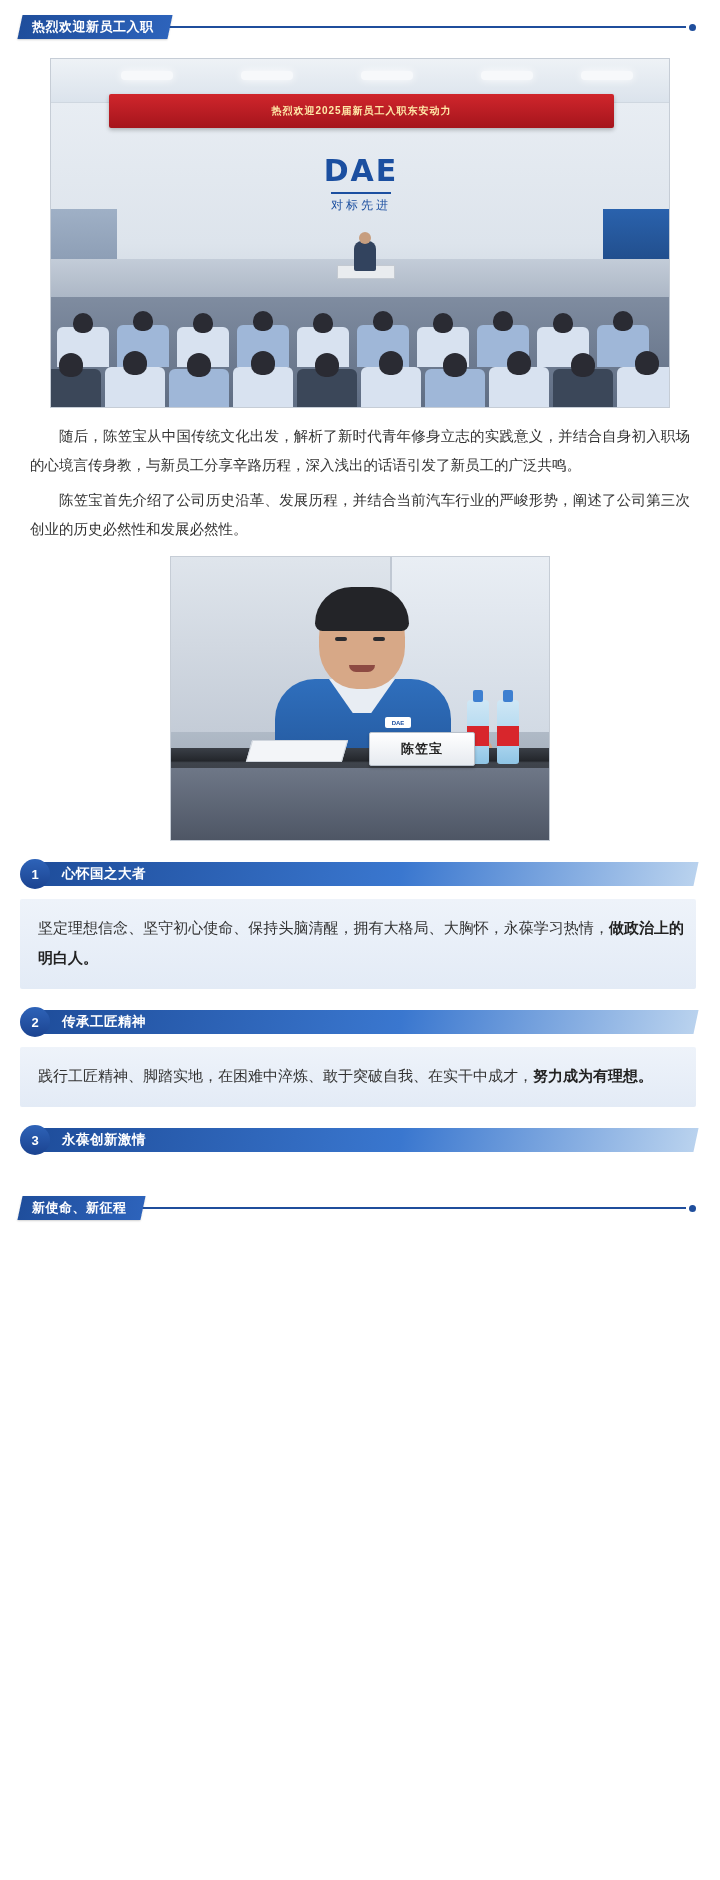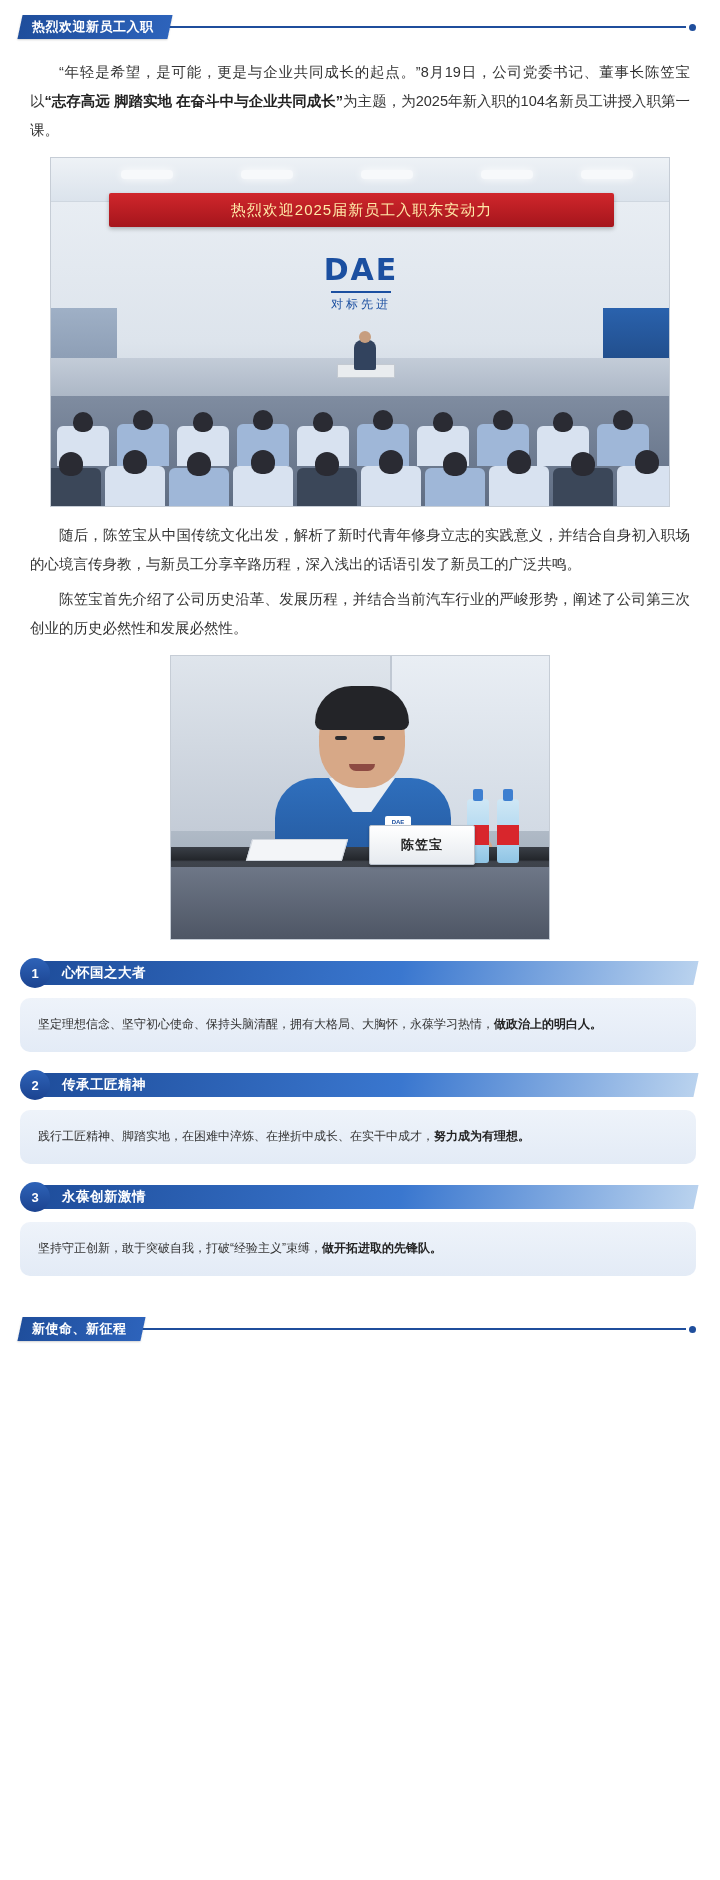--- a/index.html
+++ b/index.html
@@ -122,22 +122,22 @@
   }
   .p1-banner {
     position: absolute; left: 58px; top: 35px; width: 505px; height: 34px;
     background: linear-gradient(180deg,#d0262c,#a5151c);
     border-radius: 2px;
     display: flex; align-items: center; justify-content: center;
     box-shadow: 0 2px 4px rgba(0,0,0,0.25);
   }
   .p1-banner span {
     color: #ffe9a8;
-    font-size: 15px;
-    font-weight: normal;
+    font-size: 10px;
+    font-weight: bold;
     letter-spacing: 1px;
     white-space: nowrap;
   }
   .p1-screen {
     position: absolute; left: 210px; top: 88px; width: 200px; height: 72px;
     display: flex; flex-direction: column; align-items: center; justify-content: center;
   }
   .p1-logo {
     font-size: 30px; font-weight: bold; color: #1b4fa0; letter-spacing: 2px;
     font-family: "DejaVu Sans", sans-serif;
@@ -250,21 +250,21 @@
   }
   .p2-table {
     position:absolute; left:0; bottom:0; width:100%; height: 92px;
     background: linear-gradient(180deg,#3a3f47 0%, #23262b 14%, #3f444c 16%, #2b2f35 100%);
   }
   .p2-tablecloth {
     position:absolute; left:0; bottom:0; width:100%; height: 72px;
     background: linear-gradient(180deg,#6e7787,#4e5665);
   }
   .p2-nameplate {
-    position:absolute; left: 198px; bottom: 74px; width: 106px; height: 40px;
+    position:absolute; left: 198px; bottom: 74px; width: 106px; height: 34px;
     background: linear-gradient(180deg,#ffffff,#e6eaef);
     border: 1px solid #b9c1cb;
     border-radius: 2px;
     display:flex; align-items:center; justify-content:center;
     box-shadow: 0 2px 3px rgba(0,0,0,0.25);
   }
   .p2-nameplate span { font-size: 13px; font-weight: bold; color: #222; letter-spacing: 1px; }
   .p2-paper {
     position:absolute; left: 78px; bottom: 78px; width: 96px; height: 22px;
     background:#f3f5f8; transform: skewX(-16deg); border:1px solid #cfd5dd;
@@ -320,22 +320,22 @@
     transform: skewX(12deg);
     color: #ffffff;
     font-size: 13.5px;
     font-weight: bold;
     letter-spacing: 0.5px;
   }
   .num-body {
     margin-top: 10px;
     padding: 14px 12px 16px 18px;
     background: linear-gradient(180deg,#eef3fa 0%, #e3ebf6 100%);
-    border-radius: 10px;
-    font-size: 12px;
+    border-radius: 2px;
+    font-size: 15px;
     line-height: 2.0;
     color: #333;
     text-align: justify;
   }
   .num-body b { font-weight: bold; color: #222; }
 
   
   .gap-lg { height: 26px; }
 </style>
 </head>
@@ -344,21 +344,20 @@
 <div class="page">
 
   <div class="section-head">
     <div class="tag">
       <span>热烈欢迎新员工入职</span>
     </div>
     <div class="tag-line"></div>
     <div class="tag-dot"></div>
   </div>
 
-  <p class="para"><span>“年轻是希望，是可能，更是与企业共同成长的起点。”8月19日，公司党委书记、董事长陈笠宝以</span><span class="strong">“志存高远 脚踏实地 在奋斗中与企业共同成长”</span><span>为主题，为2025年新入职的104名新员工讲授入职第一课。</span></p>
 
   <div class="figure fig-wide">
     <div class="photo1">
       <div class="p1-ceiling">
         <div class="p1-ceil-light" style="left:70px"></div>
         <div class="p1-ceil-light" style="left:190px"></div>
         <div class="p1-ceil-light" style="left:310px"></div>
         <div class="p1-ceil-light" style="left:430px"></div>
         <div class="p1-ceil-light" style="left:530px"></div>
       </div>
@@ -463,31 +462,30 @@
     <div class="num-body"><span>坚定理想信念、坚守初心使命、保持头脑清醒，拥有大格局、大胸怀，永葆学习热情，</span><b>做政治上的明白人。</b></div>
   </div>
 
   <div class="num-block">
     <div class="num-head">
       <div class="num-circle">2</div>
       <div class="num-bar">
         <span>传承工匠精神</span>
       </div>
     </div>
-    <div class="num-body"><span>践行工匠精神、脚踏实地，在困难中淬炼、在挫折中成长、在实干中成才，</span><b>努力成为有理想。</b></div>
+    <div class="num-body"><span>践行工匠精神、脚踏实地，在困难中淬炼、敢于突破自我、在实干中成才，</span><b>努力成为有理想。</b></div>
   </div>
 
   <div class="num-block">
     <div class="num-head">
       <div class="num-circle">3</div>
       <div class="num-bar">
         <span>永葆创新激情</span>
       </div>
     </div>
-    <div class="num-body"><span>坚持守正创新，敢于突破自我，打破“经验主义”束缚，</span><b>做开拓进取的先锋队。</b></div>
   </div>
 
   <div class="gap-lg"></div>
 
   <div class="section-head">
     <div class="tag">
       <span>新使命、新征程</span>
     </div>
     <div class="tag-line"></div>
     <div class="tag-dot"></div>

